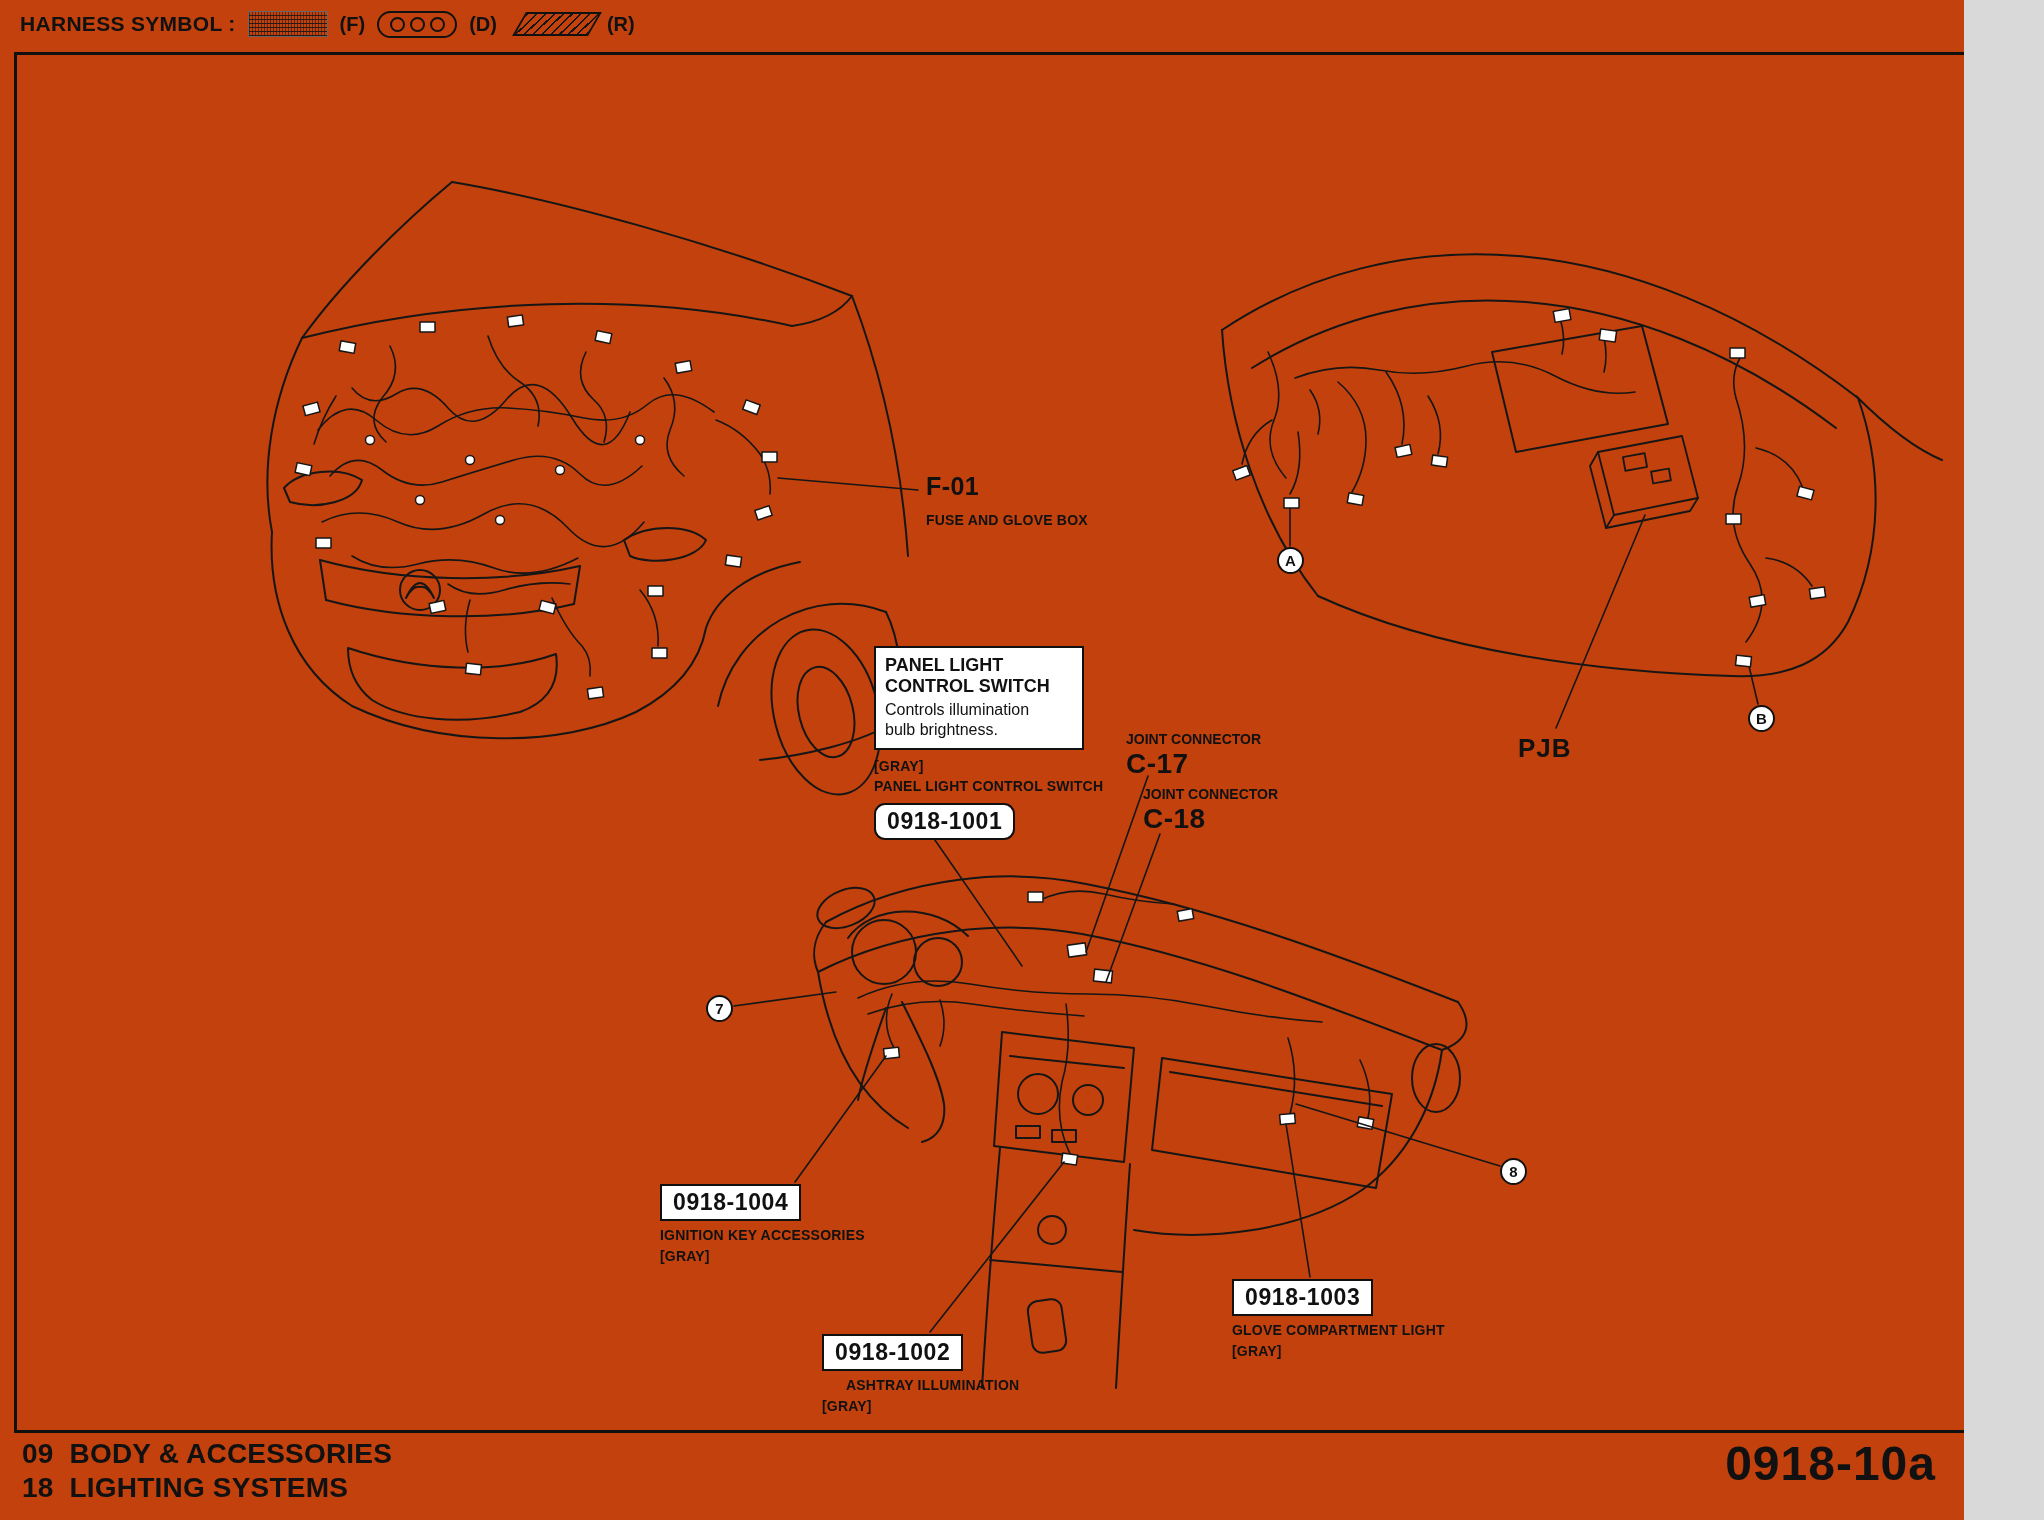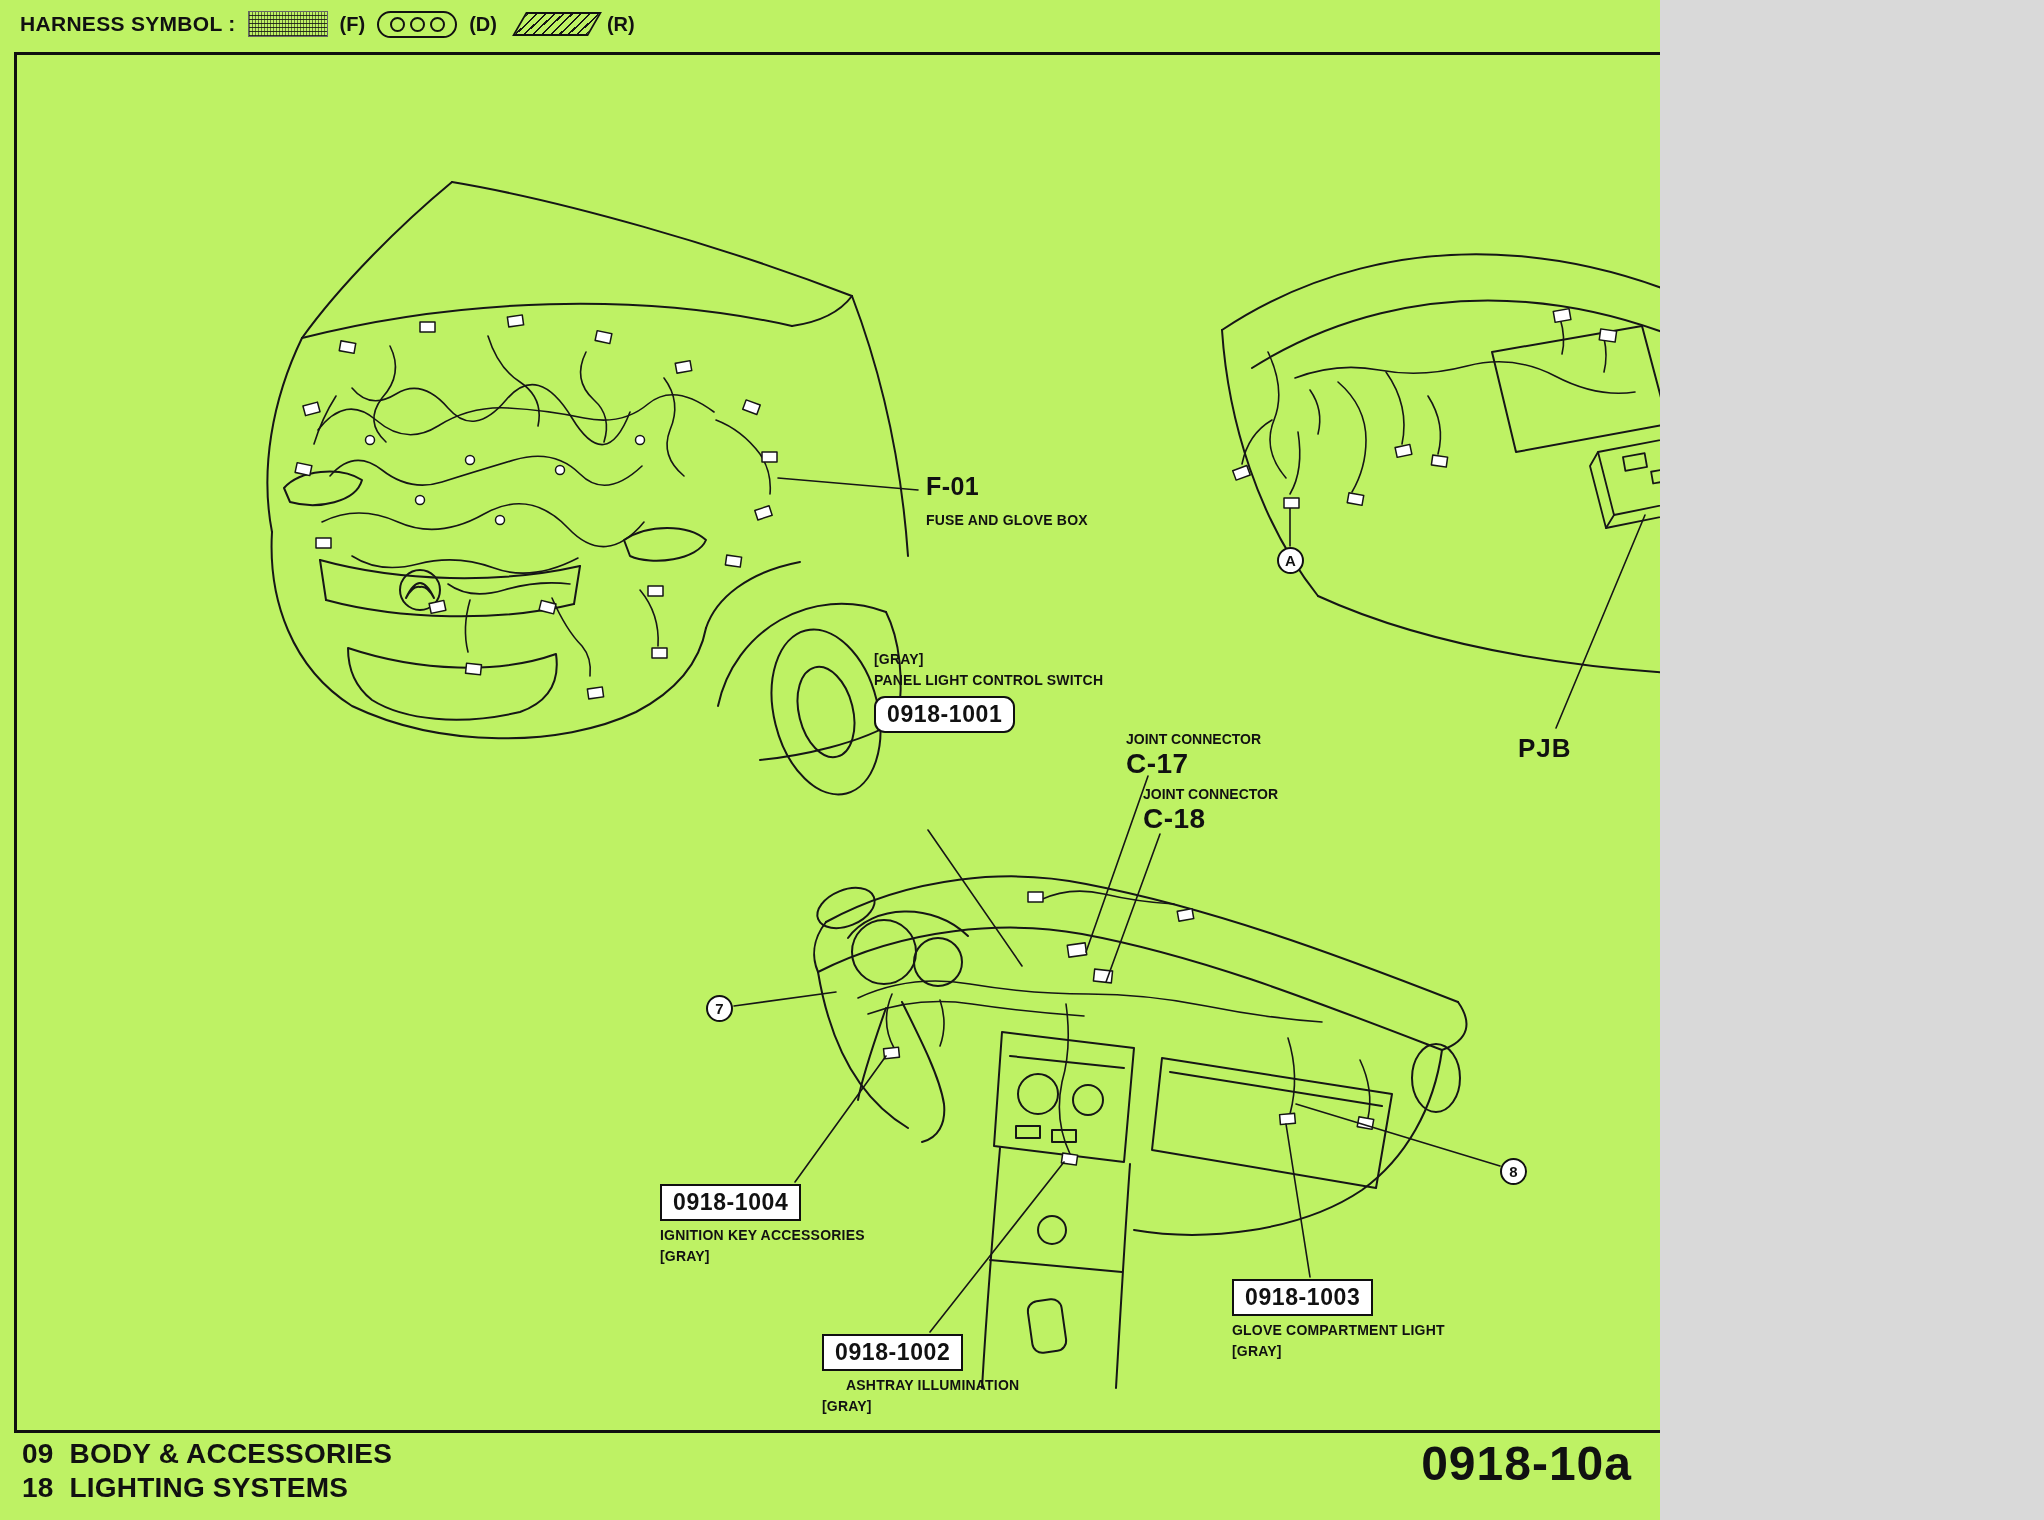--- a/index.html
+++ b/index.html
@@ -1,19 +1,19 @@
 <!DOCTYPE html>
 <html><head>
 <meta charset="utf-8">
 <style>
   * { margin:0; padding:0; box-sizing:border-box; }
   html,body { background:#d9d9d9; }
   .page {
-    position:relative; width:1660px; height:1520px;
-    background:#bef264; color:#111;
+    position:relative; width:1964px; height:1520px;
+    background:#c2410c; color:#111;
     font-family:"Liberation Sans", sans-serif;
     overflow:hidden;
   }
   svg.art { position:absolute; left:0; top:0; pointer-events:none; }
   .frame { position:absolute; left:14px; top:52px; width:2019px; height:1381px; border:3px solid #101010; }
 
   .header { position:absolute; left:20px; top:6px; height:36px; display:flex; align-items:center; gap:12px; }
   .hdr-label { font-size:21px; font-weight:700; letter-spacing:.3px; }
   .sw-label { font-size:20px; font-weight:700; }
   .swatch-f {
@@ -255,20 +255,25 @@
   </svg>
 
   <div class="abs stack" style="left:926px; top:472px; gap:11px;">
     <span class="lbl-code-lg">F-01</span>
     <span class="lbl-xs">FUSE AND GLOVE BOX</span>
   </div>
 
   <div class="abs pjb" style="left:1518px; top:733px;">PJB</div>
 
   <div class="abs stack" style="left:874px; top:646px;">
+    <div class="panel-box">
+      <div class="t">PANEL LIGHT</div>
+      <div class="t">CONTROL SWITCH</div>
+      <div class="d">Controls illumination bulb brightness.</div>
+    </div>
     <span class="lbl-xs" style="margin-top:5px;">[GRAY]</span>
     <span class="lbl-xs">PANEL LIGHT CONTROL SWITCH</span>
     <span class="code-box" style="margin-top:4px;border-radius:11px;">0918-1001</span>
   </div>
 
   <div class="abs stack" style="left:1126px; top:731px; gap:1px;">
     <span class="jc-label">JOINT CONNECTOR</span>
     <span class="jc-code">C-17</span>
   </div>
 

